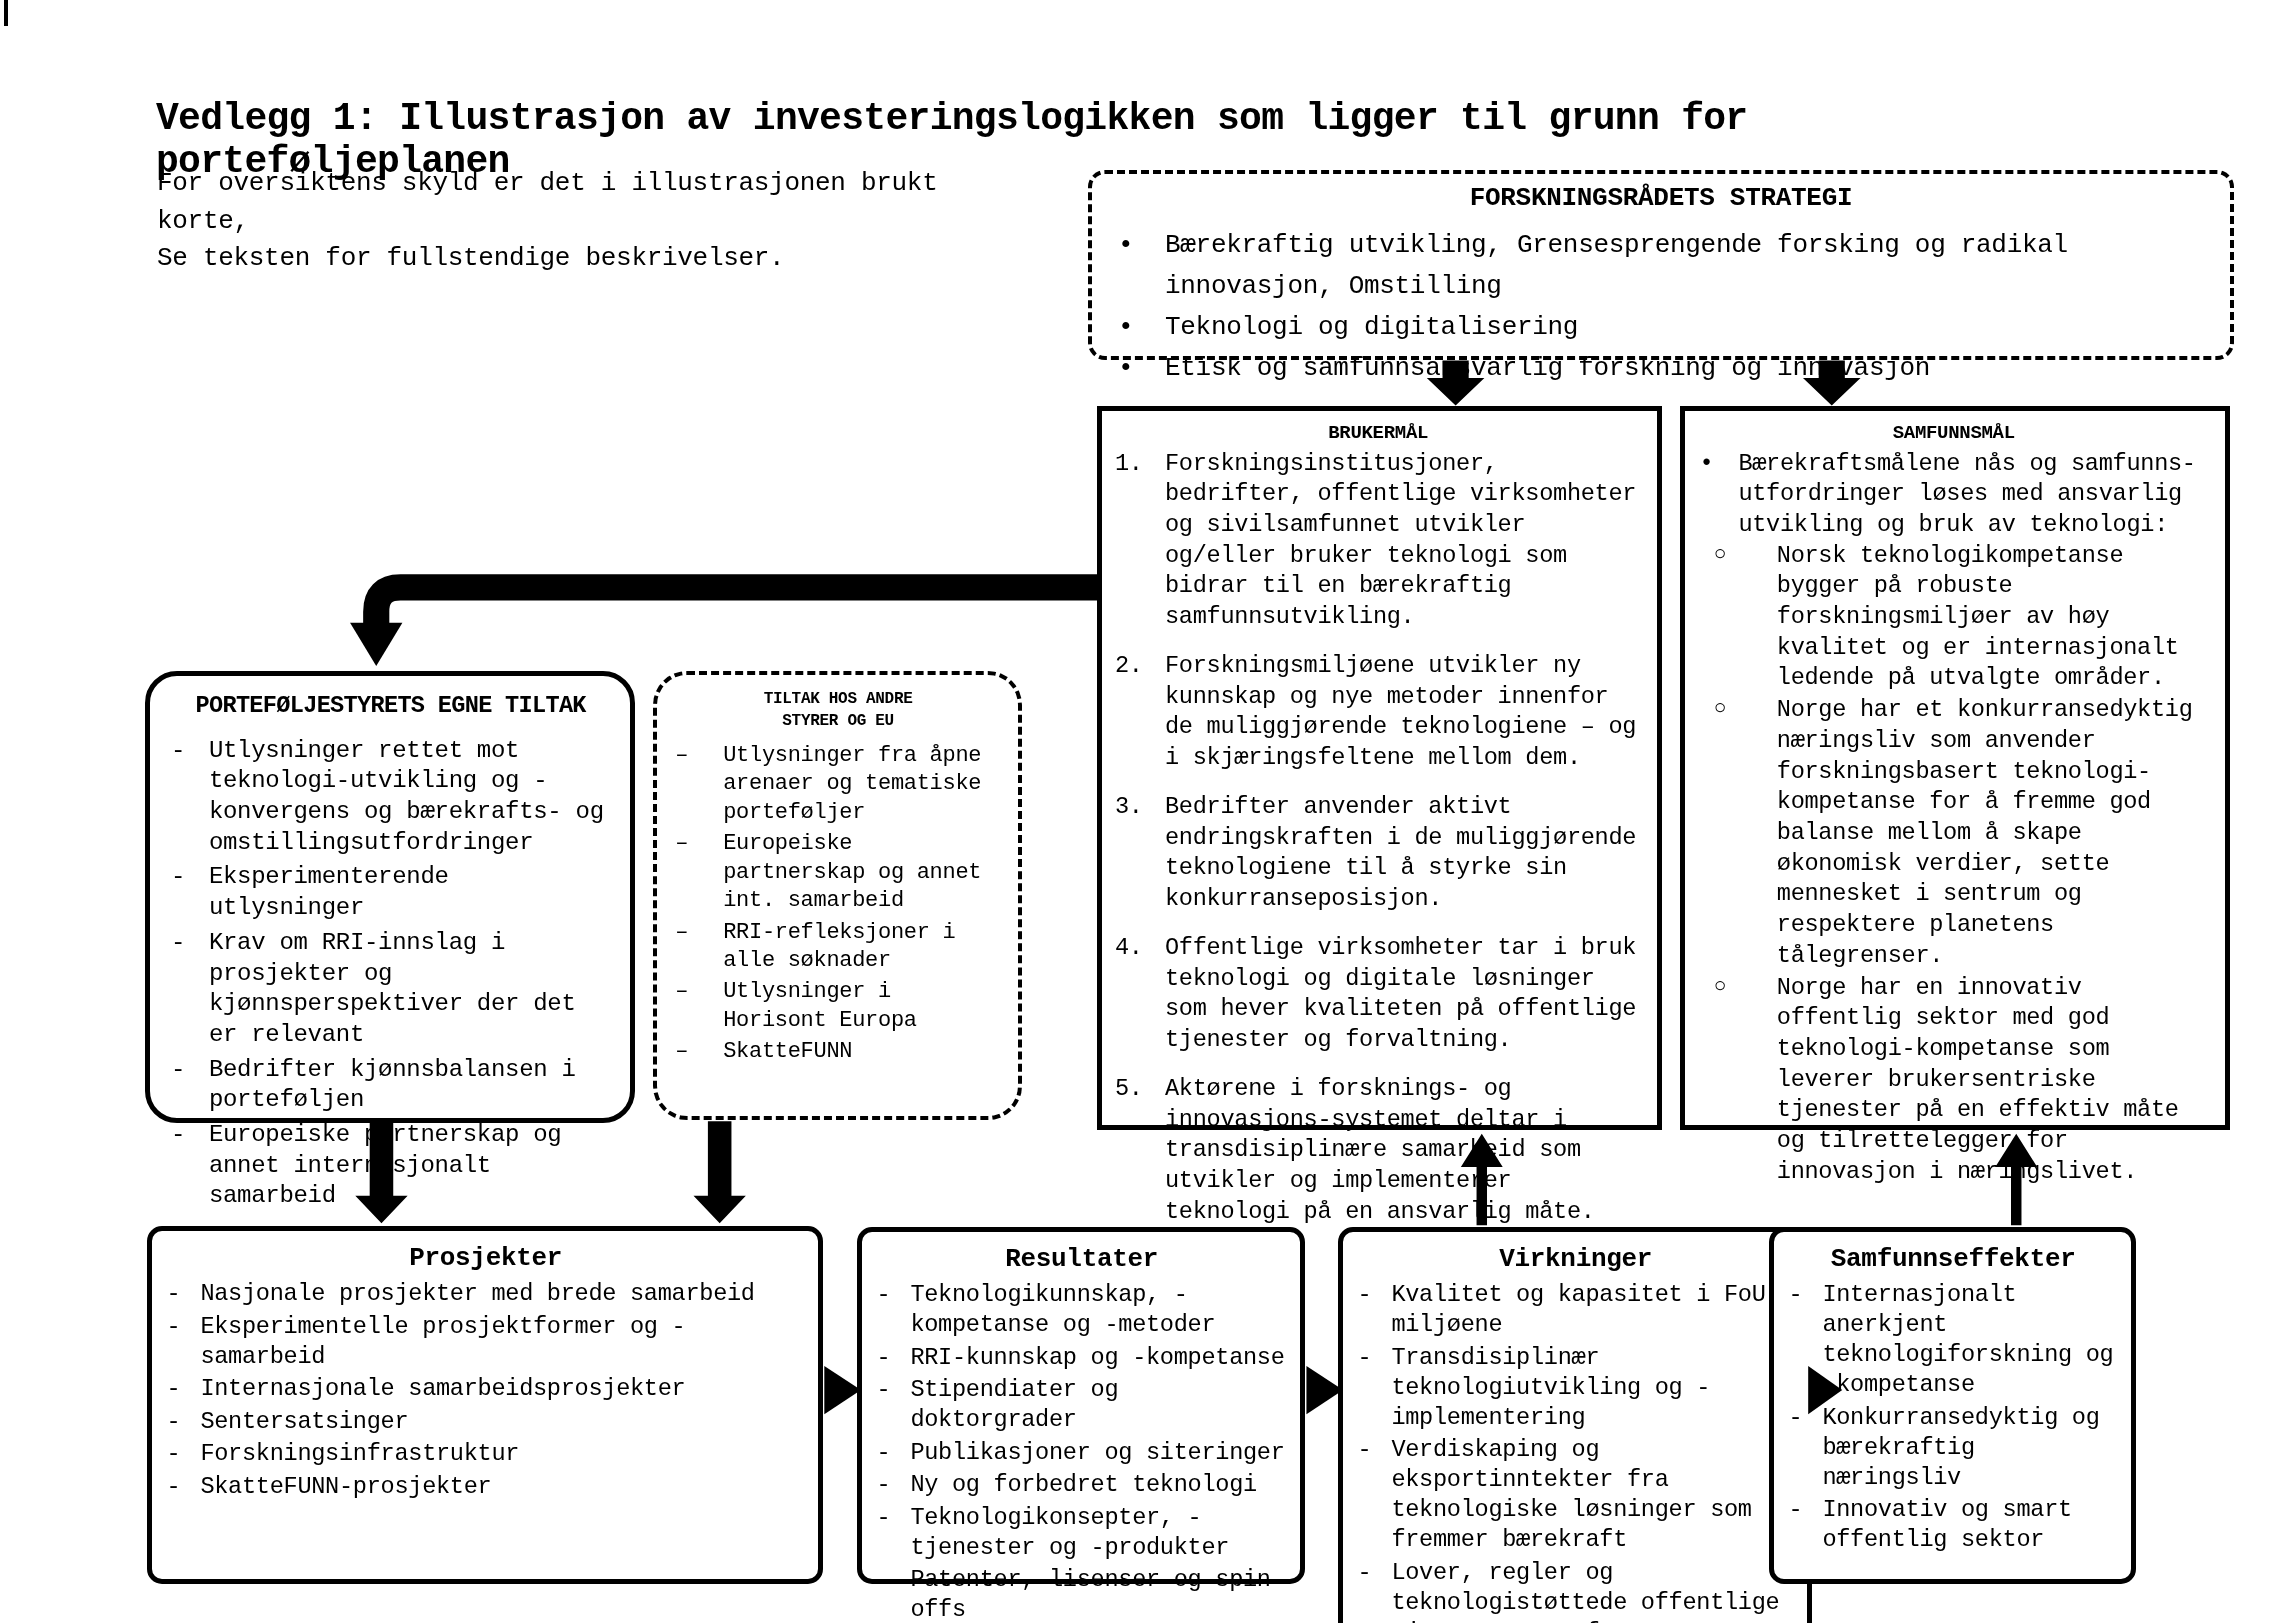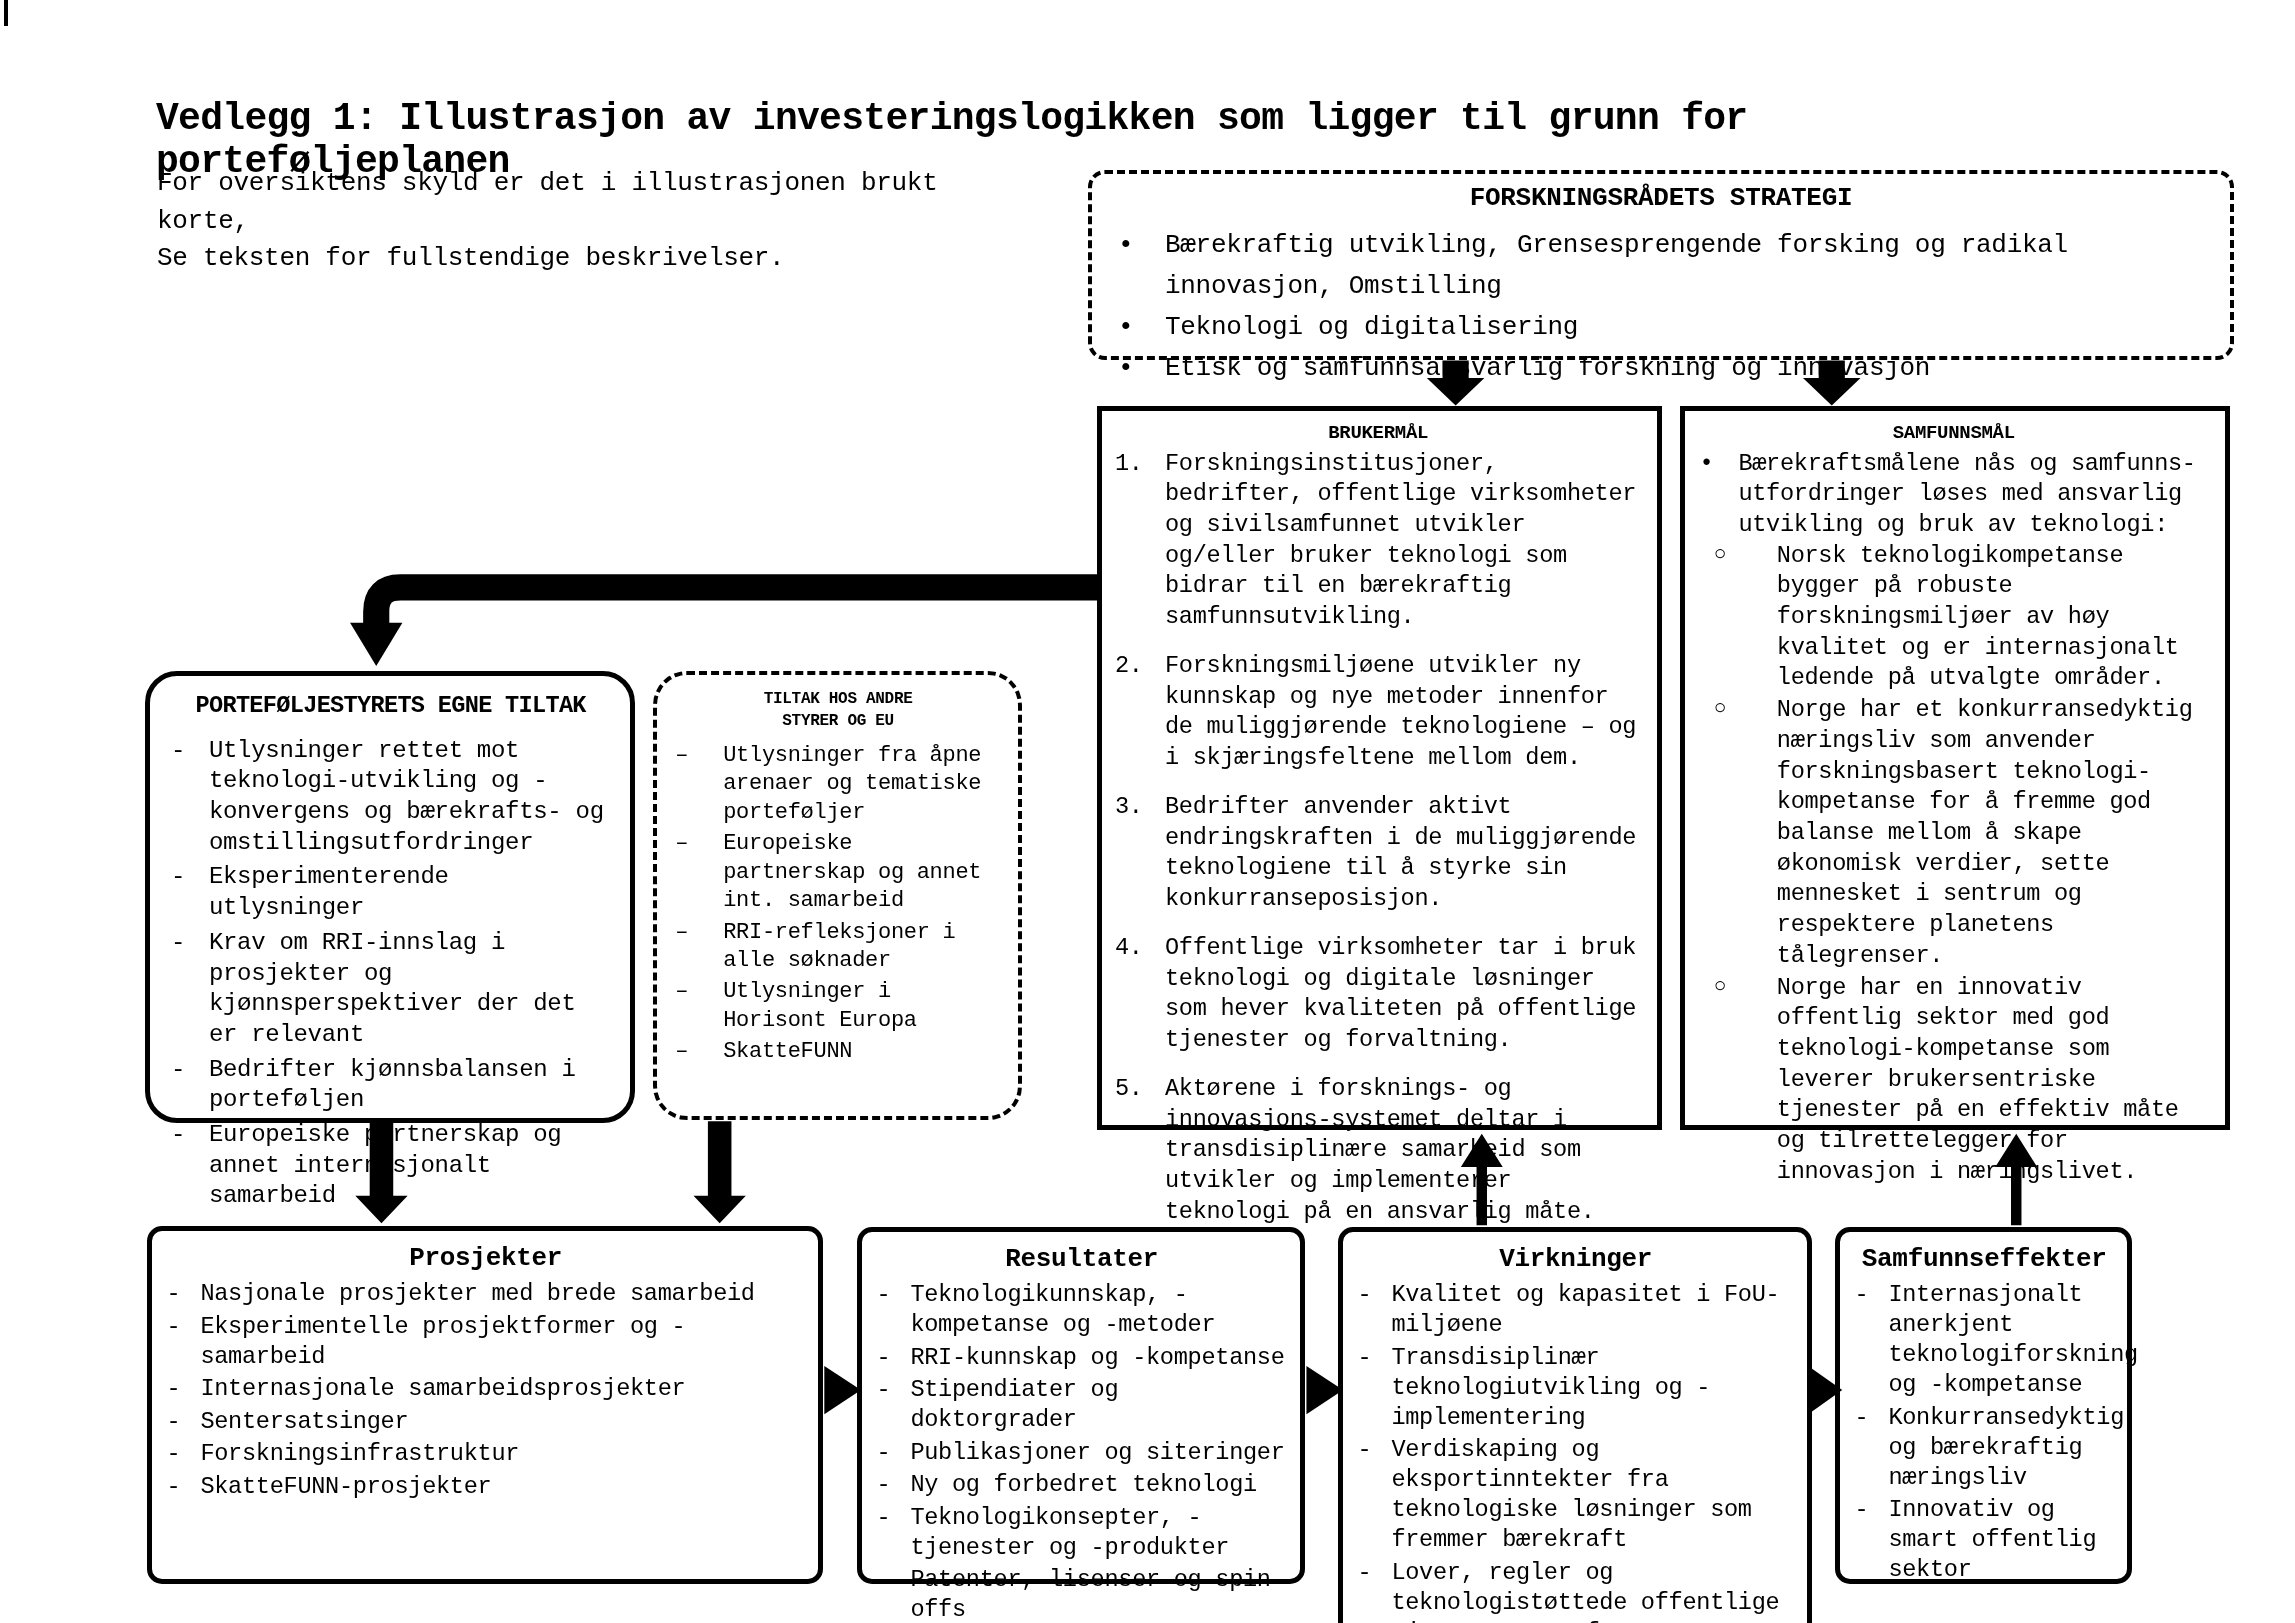--- a/index.html
+++ b/index.html
@@ -36,21 +36,21 @@
   #portefoljestyret .marker{width:38px;padding-left:3.9px;}
   #tiltak{left:653px;top:671px;width:369px;height:449px;border:4.6px dashed #000;border-radius:34px;padding:14.4px 11.8px 0 13px;}
   #tiltak .hd{font-size:16px;line-height:1.35;margin-bottom:9.2px;}
   #tiltak .li{font-size:22px;line-height:1.3;margin-bottom:2.6px;}
   #tiltak .marker{width:48px;padding-left:5.2px;}
   
   .chain{border:5.9px solid #000;border-radius:15px;padding:11.8px 10.5px 0 11.8px;}
   #prosjekter{left:147px;top:1226px;width:676px;height:358px;}
   #resultater{left:857px;top:1227px;width:448px;height:357px;}
   #virkninger{left:1338px;top:1227px;width:474px;height:436px;}
-  #samfunnseffekter{left:1835px;top:1227px;width:297px;height:357px;}
+  #samfunnseffekter{left:1769px;top:1227px;width:367px;height:357px;}
   .chain .hd{font-size:26px;margin-bottom:6.5px;}
   .chain .li{font-size:23.6px;line-height:1.27;margin-bottom:2.6px;}
   .chain .marker{width:34px;padding-left:2.6px;}
   
   .li{display:flex;align-items:flex-start;letter-spacing:-0.3px;}
   .marker{flex:0 0 auto;}
   .txt{flex:1 1 auto;}
   
   #arrows{position:absolute;left:0;top:0;width:2295px;height:1623px;pointer-events:none;}
   #arrows path{stroke:#000;fill:none;}

